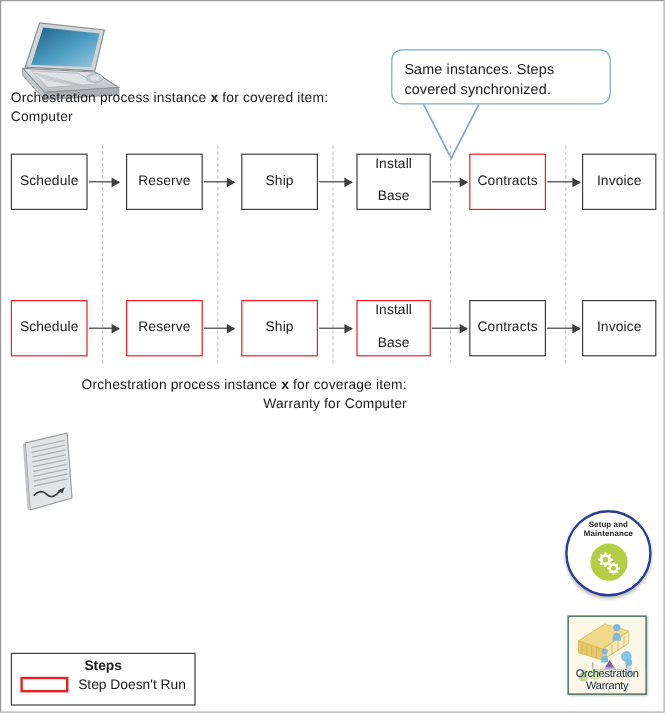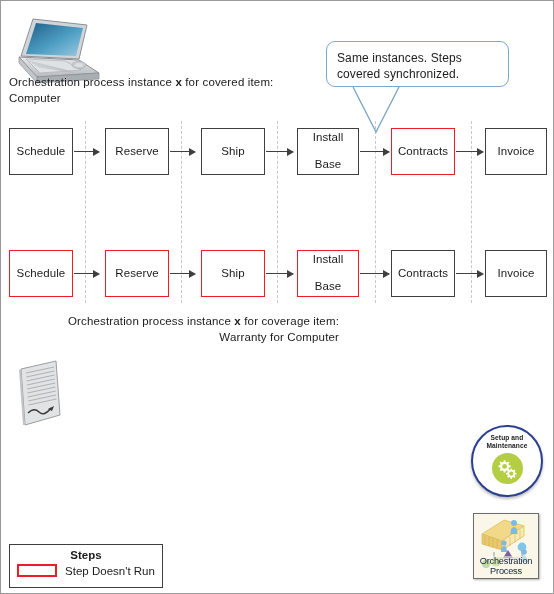--- a/index.html
+++ b/index.html
@@ -369,21 +369,21 @@
         <circle cx="30" cy="29" r="2.6"></circle>
         <path d="M27 38 q0-6 3-6 t3 6z"></path>
         <circle cx="50" cy="38" r="2.8"></circle>
         <path d="M46.8 48 q0-6.6 3.2-6.6 t3.2 6.6z"></path>
       </g>
 
       <rect x="0" y="42" width="64" height="22" fill="#faf7e8" opacity="0.55"></rect>
     </svg>
     <div class="op-label">
       <div>Orchestration</div>
-      <div>Process</div>
+      <div>Warranty</div>
     </div>
   </div>
 
   <div class="legend" style="left:8px; top:543px; width:154px; height:44px;">
     <div class="legend-title">Steps</div>
     <div class="legend-row">
       <div class="legend-swatch"></div>
       <div class="legend-label">Step Doesn't Run</div>
     </div>
   </div>

